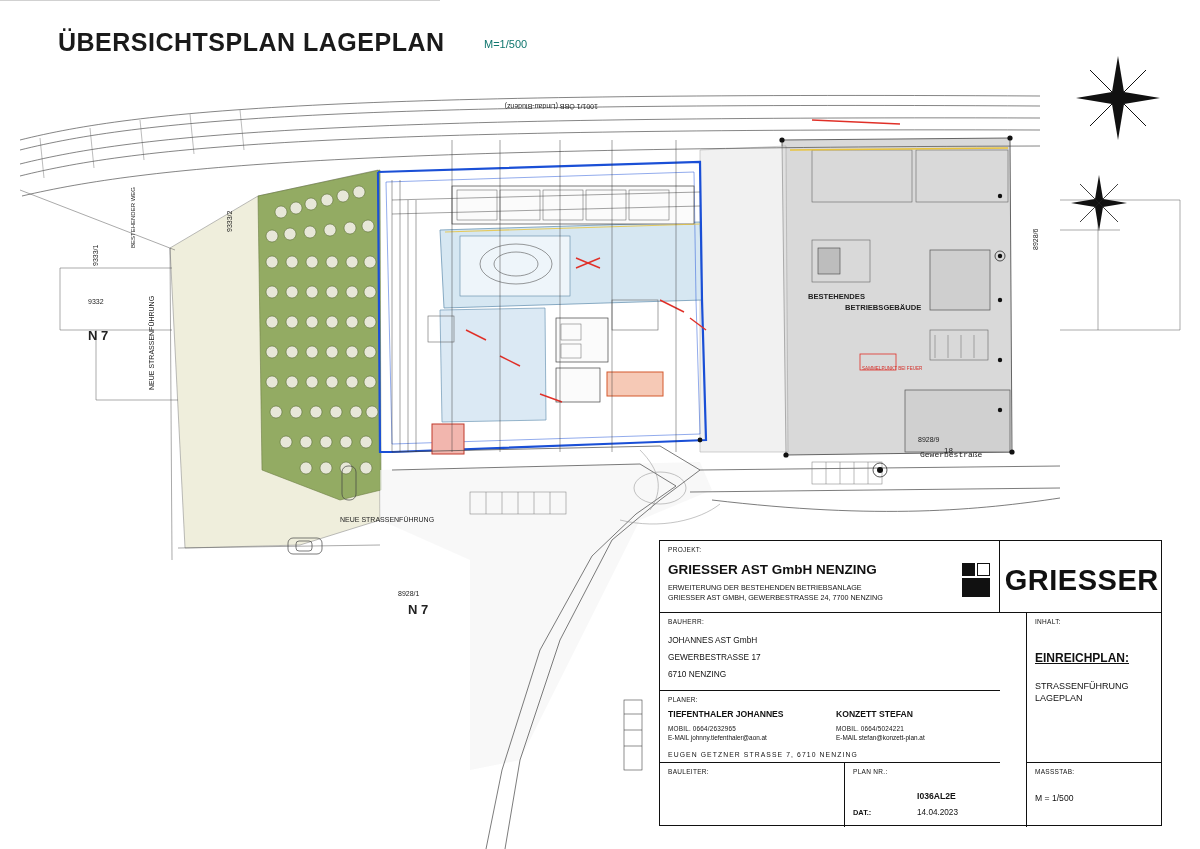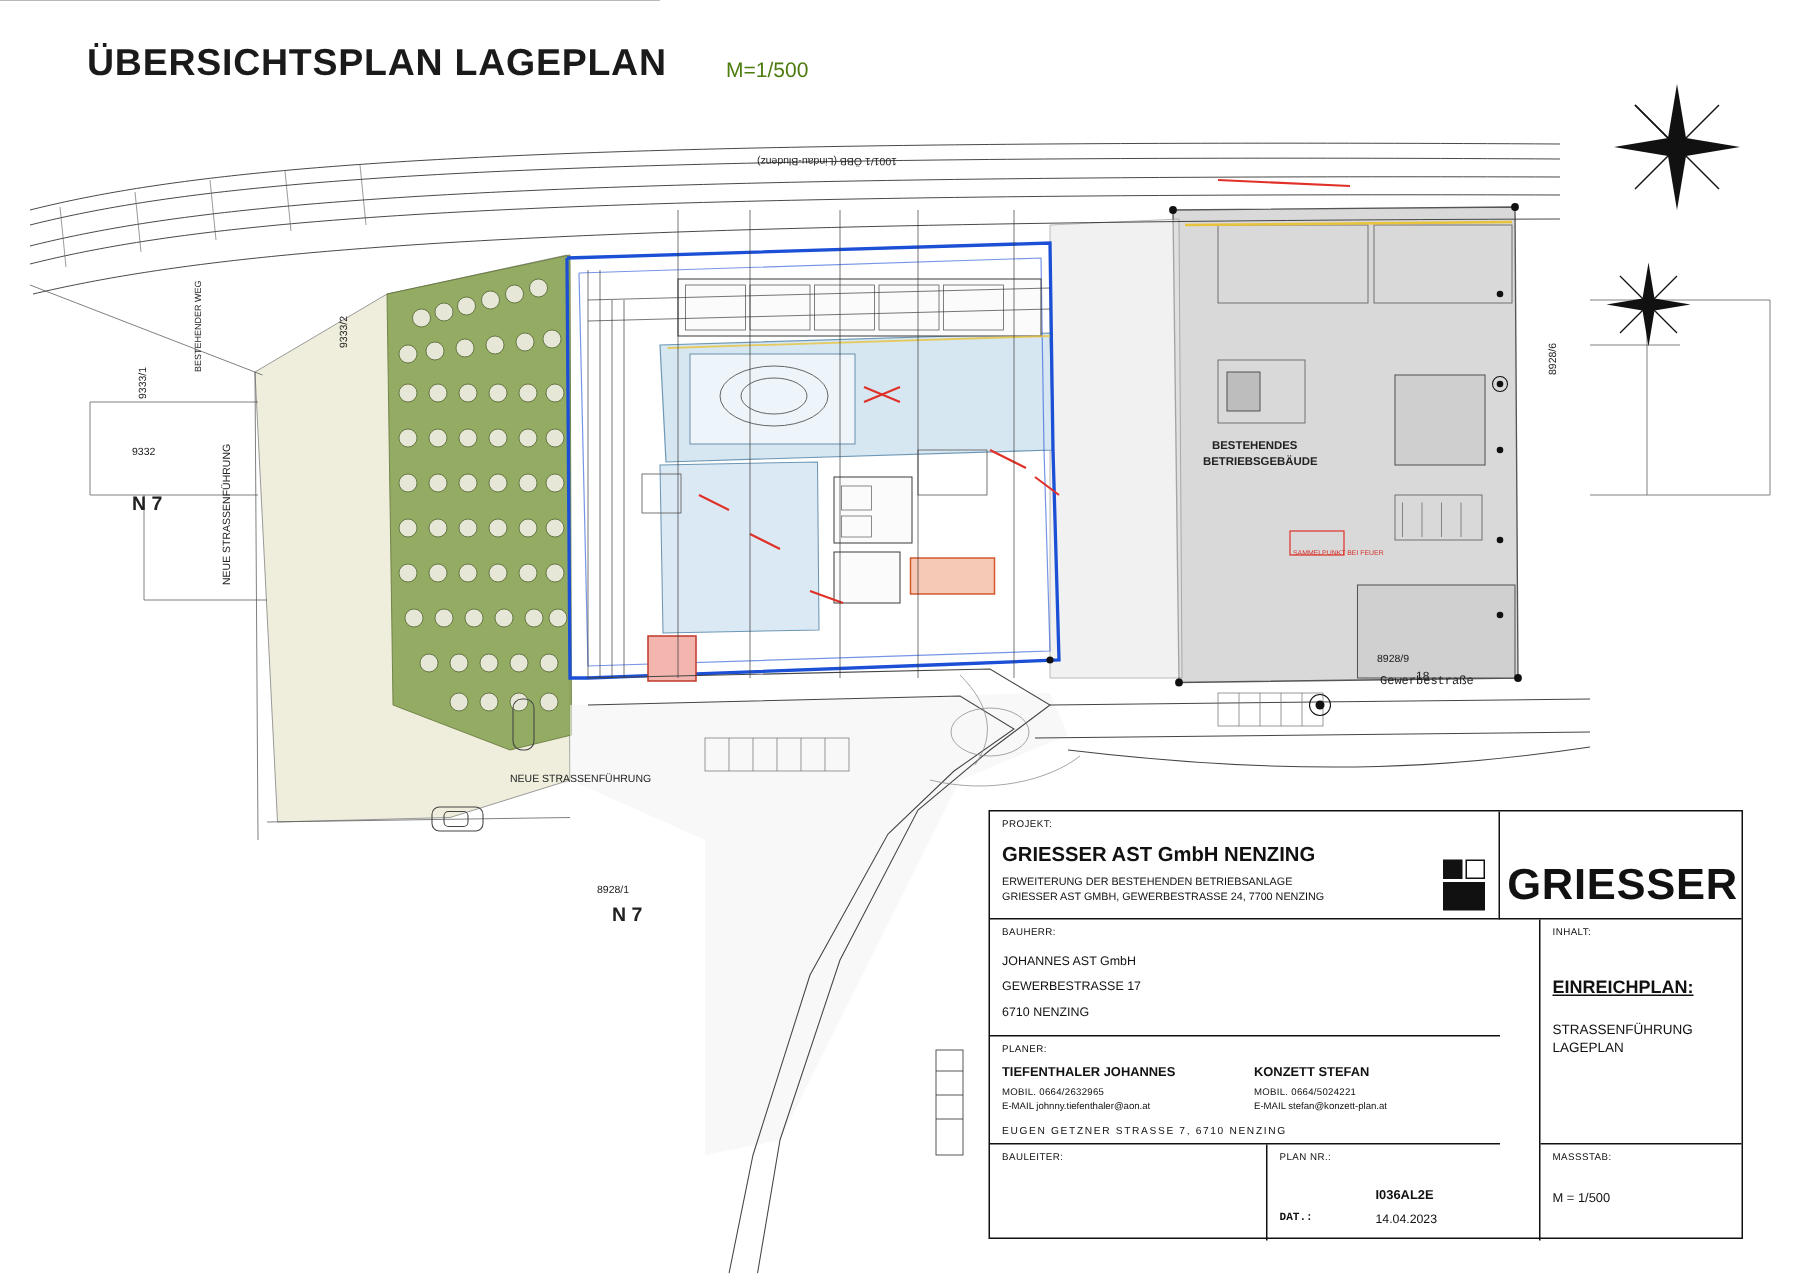--- a/index.html
+++ b/index.html
@@ -10,21 +10,21 @@
   }
   .page{position:absolute;inset:0;}
 
   
   #main-title{
     position:absolute;left:58px;top:28px;
     font-size:25px;font-weight:bold;letter-spacing:.5px;color:#1a1a1a;
   }
   #main-scale{
     position:absolute;left:484px;top:38px;
-    font-size:14px;color:#4d7c0f;
+    font-size:11px;color:#0f766e;
   }
 
   
   #drawing{position:absolute;left:0;top:0;width:1200px;height:849px;}
   #drawing svg{display:block;}
 
   
   .maplabel{position:absolute;font-size:7px;color:#222;white-space:nowrap;}
   .maplabel.b{font-weight:bold;}
   .rot90{transform:rotate(-90deg);transform-origin:left top;}
@@ -43,21 +43,21 @@
 
   #tb-left{width:340px;box-sizing:border-box;}
   #tb-right{width:163px;box-sizing:border-box;}
 
   .projekt-box{height:72px;padding:5px 8px;box-sizing:border-box;position:relative;}
   #projekt-name{font-size:13.5px;font-weight:bold;margin-top:9px;}
   #projekt-sub1{font-size:7.2px;margin-top:6px;}
   #projekt-sub2{font-size:7.2px;margin-top:1px;}
 
   
-  #logo-wrap{position:absolute;right:-160px;top:32px;display:flex;align-items:center;gap:9px;}
+  #logo-wrap{position:absolute;right:-160px;top:22px;display:flex;align-items:center;gap:9px;}
   #logo-mark{width:34px;height:34px;position:relative;}
   #logo-mark .sq{position:absolute;background:#111;}
   #logo-text{font-size:29px;font-weight:bold;letter-spacing:.5px;color:#111;}
 
   .bauherr-box{height:78px;padding:5px 8px;box-sizing:border-box;}
   .bh-line{font-size:8.3px;margin-top:7px;}
   .bh-line.first{margin-top:10px;}
 
   .planer-box{height:72px;padding:5px 8px;box-sizing:border-box;position:relative;}
   .planer-col{position:absolute;top:18px;font-size:8.3px;}
@@ -71,21 +71,21 @@
   .inhalt-box{height:150px;padding:5px 8px;box-sizing:border-box;}
   #inhalt-title{font-size:12px;font-weight:bold;text-decoration:underline;margin-top:26px;}
   #inhalt-l1{font-size:9px;margin-top:16px;}
   #inhalt-l2{font-size:9px;margin-top:2px;}
 
   .massstab-box{height:64px;padding:5px 8px;box-sizing:border-box;}
   #massstab-val{font-size:8.6px;margin-top:18px;}
 
   .plannr-box{width:156px;height:64px;padding:5px 8px;box-sizing:border-box;position:relative;}
   #plannr-val{position:absolute;left:72px;top:28px;font-size:8.6px;font-weight:bold;}
-  #dat-label{position:absolute;left:8px;top:45px;font-size:7.4px;font-weight:bold;font-family:Liberation Mono, monospace;}
+  #dat-label{position:absolute;left:8px;top:45px;font-size:7.4px;font-weight:bold;}
   #dat-val{position:absolute;left:72px;top:45px;font-size:8.2px;}
 
   
   .compass{position:absolute;}
 </style>
 </head>
 <body>
 
 <div class="page">
 
@@ -336,21 +336,21 @@
   <div class="maplabel" style="left:918px;top:436px;">8928/9</div>
   <div class="maplabel" style="left:398px;top:590px;">8928/1</div>
   <div class="maplabel rot90" style="left:1032px;top:250px;">8928/6</div>
   <div class="maplabel rot180" style="left:598px;top:110px;">1001/1 ÖBB (Lindau-Bludenz)</div>
   <div class="maplabel rot90" style="left:130px;top:248px;font-size:6px;">BESTEHENDER WEG</div>
 
   <div class="maplabel rot90" style="left:148px;top:390px;font-size:7px;">NEUE STRASSENFÜHRUNG</div>
   <div class="maplabel" style="left:340px;top:516px;font-size:7px;">NEUE STRASSENFÜHRUNG</div>
 
   <div class="maplabel b" style="left:808px;top:292px;font-size:7.6px;">BESTEHENDES</div>
-  <div class="maplabel b" style="left:802px;top:303px;font-size:7.6px;">BETRIEBSGEBÄUDE</div>
+  <div class="maplabel b" style="left:845px;top:303px;font-size:7.6px;">BETRIEBSGEBÄUDE</div>
   <div class="maplabel" style="left:920px;top:450px;font-size:8px;font-family:Liberation Mono, monospace;">Gewerbestraße</div>
   <div class="maplabel" style="left:944px;top:446px;font-size:8px;">18</div>
   <div class="maplabel" style="left:862px;top:366px;font-size:4.6px;color:#d4302a;">SAMMELPUNKT BEI FEUER</div>
 
   <div class="maplabel" style="left:88px;top:328px;font-size:13px;font-weight:bold;">N 7</div>
   <div class="maplabel" style="left:408px;top:602px;font-size:13px;font-weight:bold;">N 7</div>
 
   <div class="compass" style="left:1072px;top:52px;">
     <svg width="92" height="92" viewBox="0 0 92 92">
       <polygon points="46,4 52,40 46,46 40,40" fill="#111"></polygon>

